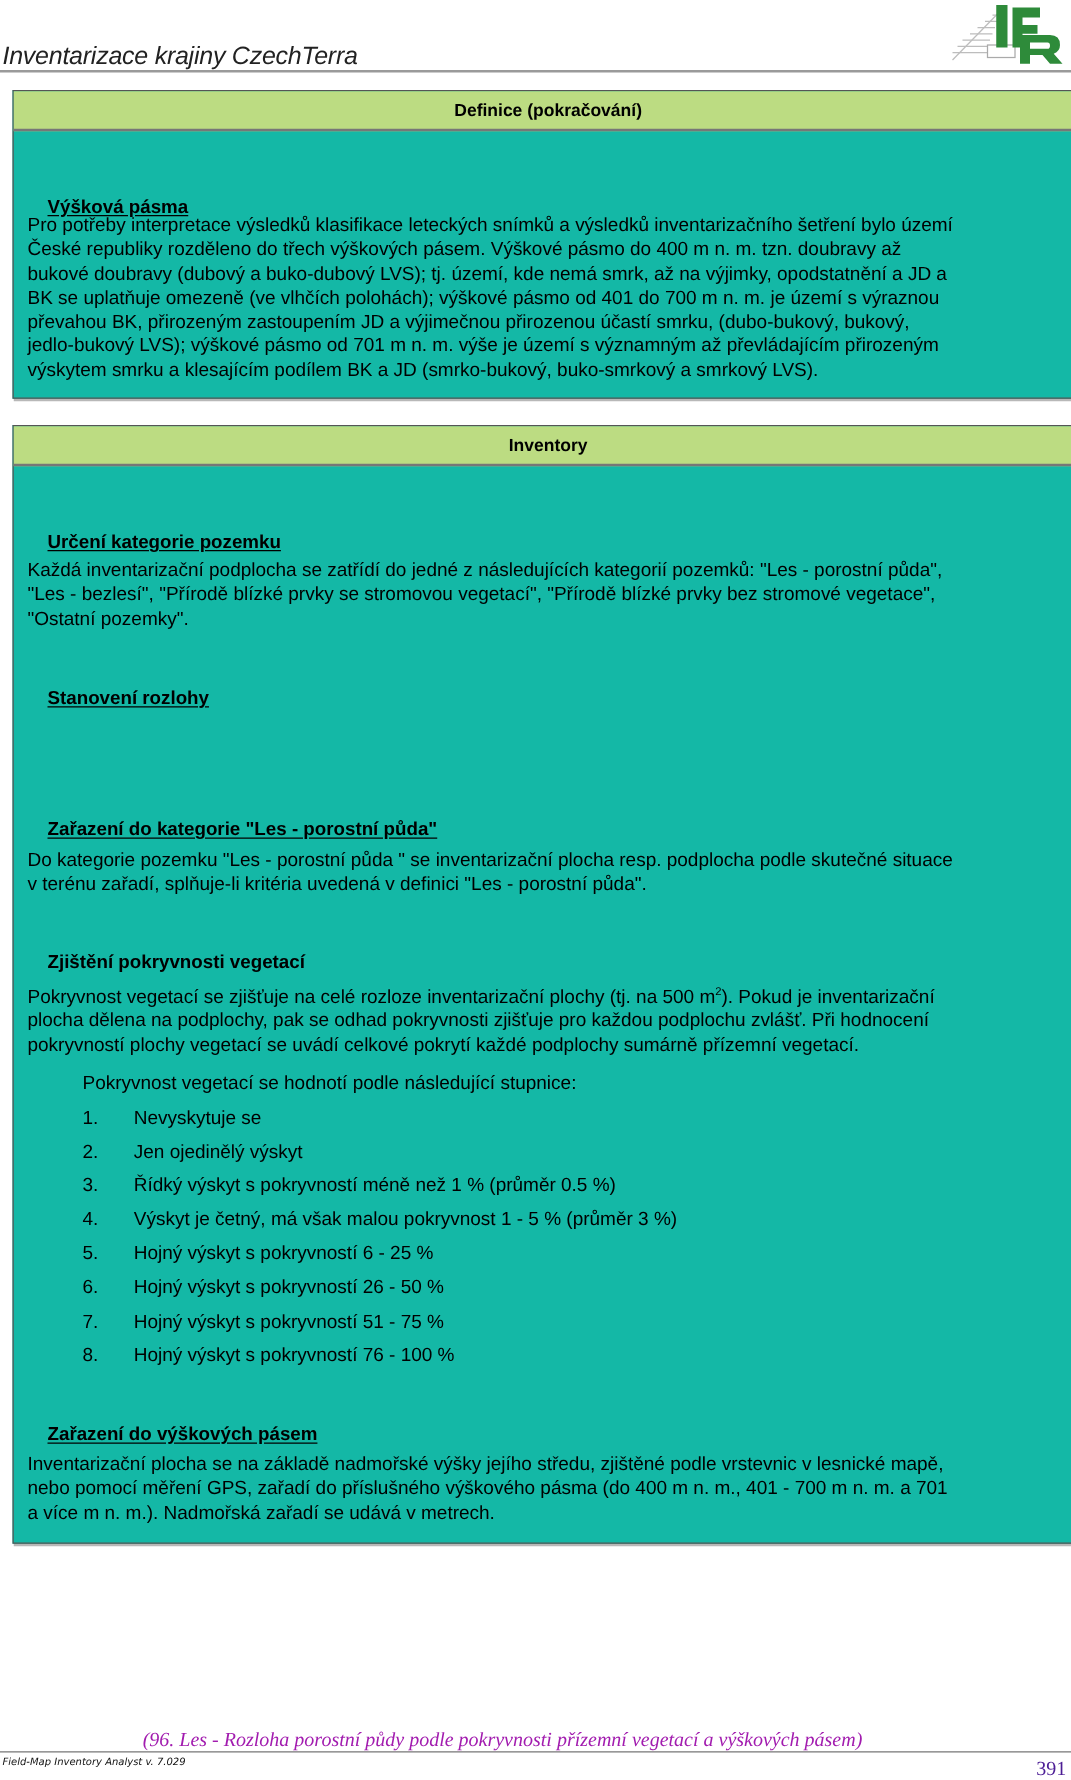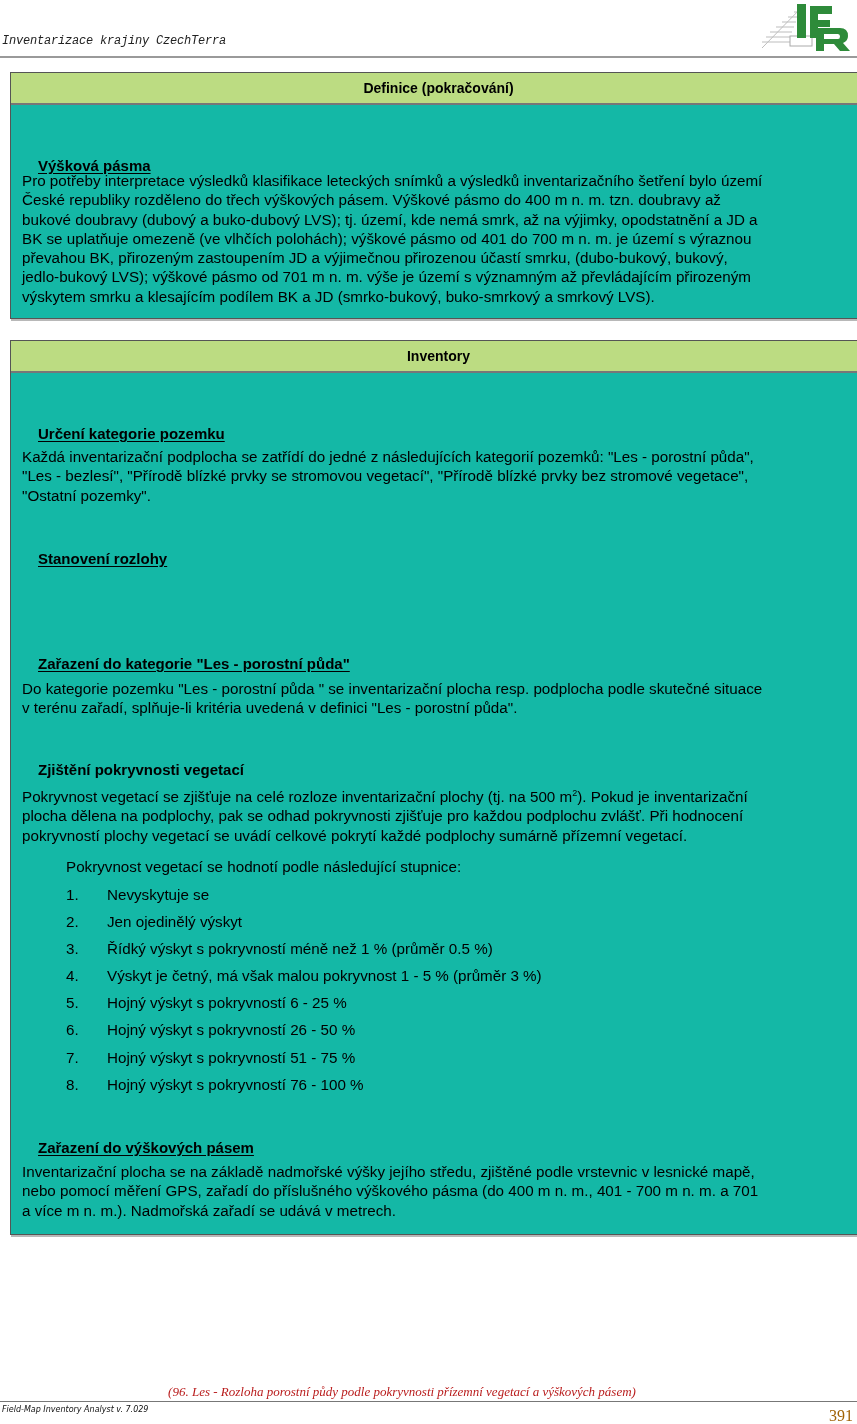--- a/index.html
+++ b/index.html
@@ -1,43 +1,43 @@
 <!DOCTYPE html>
 <html><head>
 <meta charset="utf-8">
 <style>
   html, body { margin: 0; padding: 0; background: #ffffff; }
   body { width: 857px; height: 1424px; position: relative; overflow: hidden; font-family: "Liberation Sans", sans-serif; color: #000; }
 
   .page-header { position: absolute; left: 0; top: 0; width: 857px; height: 58px; }
-  .header-title { position: absolute; left: 2px; top: 34px; font-family: Liberation Mono, monospace; font-style: italic; font-size: 12px; color: #222; letter-spacing: -0.2px; }
+  .header-title { position: absolute; left: 2px; top: 34px; font-family: Liberation Sans, sans-serif; font-style: italic; font-size: 20px; color: #222; letter-spacing: -0.2px; }
   .header-rule { position: absolute; left: 0; top: 56px; width: 857px; height: 2px; background: #9a9a9a; }
   .logo { position: absolute; left: 760px; top: 2px; width: 94px; height: 50px; }
 
   .box { position: absolute; left: 10px; width: 855px; border: 1px solid #555; box-shadow: 1px 2px 0 #b8b8b8; background: #14b8a6; }
   .box-head { height: 30px; background: #bcdc82; border-bottom: 2px solid #777; text-align: center; font-weight: bold; font-size: 14px; line-height: 30px; }
   .box-body { padding: 0 10px 0 11px; }
 
   .sec-title { font-weight: bold; font-size: 15px; text-decoration: underline; text-underline-offset: 2px; margin: 16px; }
   .sec-title.nou { text-decoration: none; }
   .para { font-size: 15.2px; line-height: 19.3px; margin: 0; }
 
   #box1 { top: 72px; height: 245px; }
   #box2 { top: 340px; height: 893px; }
 
   .abs { position: absolute; }
 
   .list { position: absolute; left: 55px; margin: 0; padding: 0; list-style: none; font-size: 15.2px; }
   .list li { height: 27.1px; line-height: 19px; display: flex; }
   .list .num { width: 41px; }
 
-  .footer-caption { position: absolute; left: 0; width: 804px; top: 1384px; text-align: center; font-family: "Liberation Serif", serif; font-style: italic; font-size: 13px; color: #b91c1c; }
+  .footer-caption { position: absolute; left: 0; width: 804px; top: 1384px; text-align: center; font-family: "Liberation Serif", serif; font-style: italic; font-size: 16px; color: #a21caf; }
   .footer-rule { position: absolute; left: 0; top: 1401px; width: 857px; height: 1px; background: #777; }
   .footer-app { position: absolute; left: 2px; top: 1405px; font-family: "DejaVu Sans", sans-serif; font-style: italic; font-size: 8px; color: #111; }
-  .footer-page { position: absolute; right: 4px; top: 1407px; font-family: "Liberation Serif", serif; font-size: 16px; color: #a16207; }
+  .footer-page { position: absolute; right: 4px; top: 1407px; font-family: "Liberation Serif", serif; font-size: 16px; color: #4c1d95; }
 </style>
 </head>
 <body>
 
 <div class="page-header">
   <div class="header-title">Inventarizace krajiny CzechTerra</div>
   <svg class="logo" viewBox="0 0 94 50">
     <g stroke="#bdbdbd" stroke-width="1">
       <line x1="40" y1="10" x2="34" y2="10"></line>
         <line x1="38" y1="15" x2="28" y2="15"></line>

